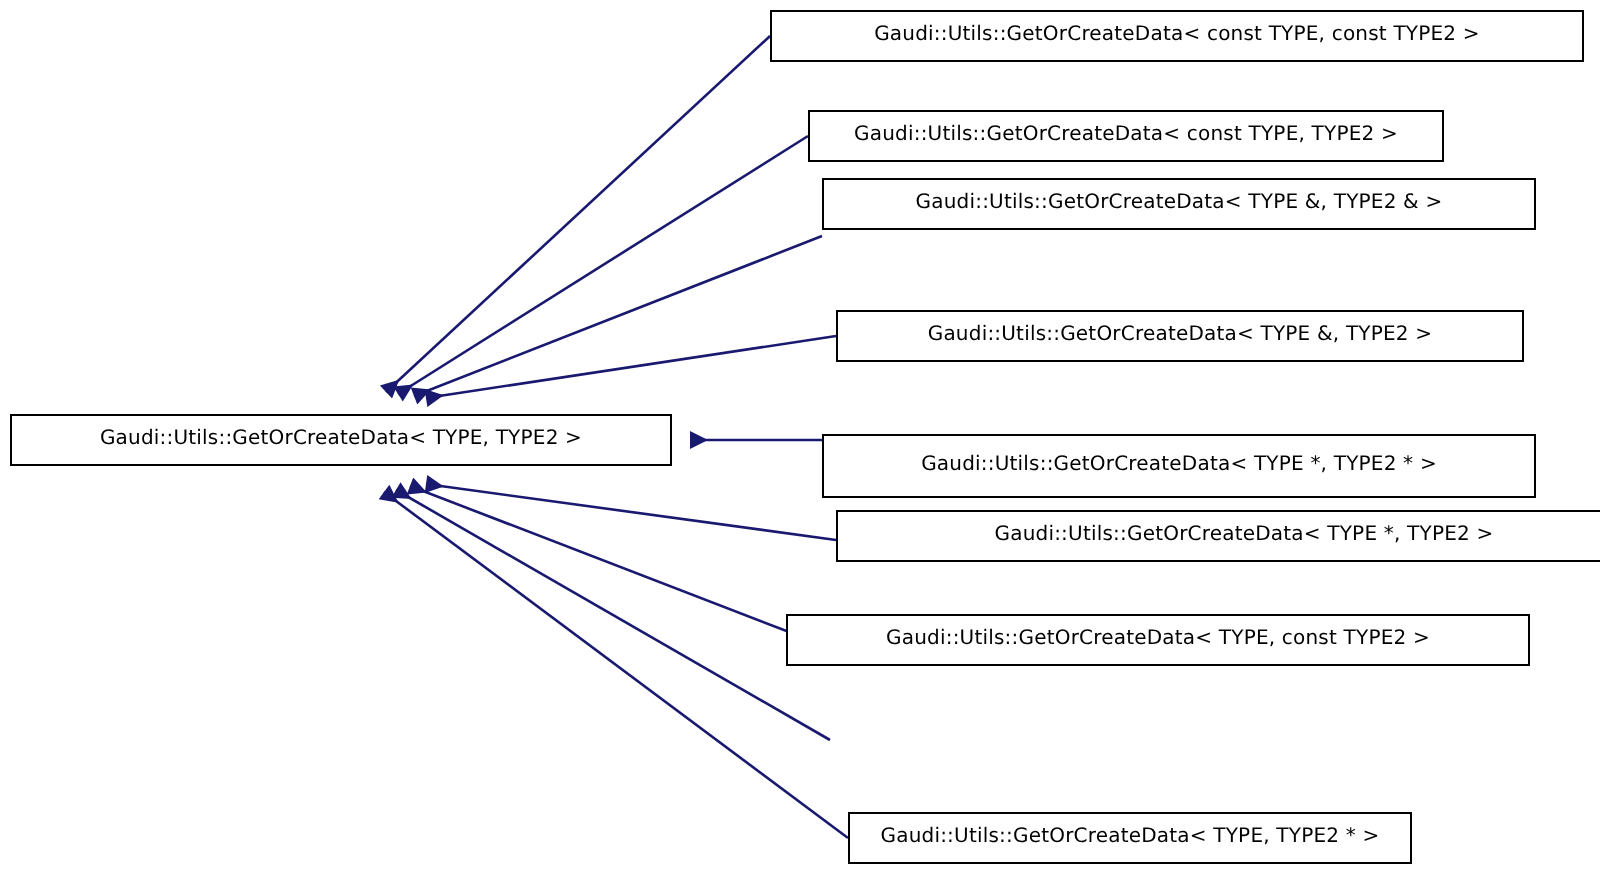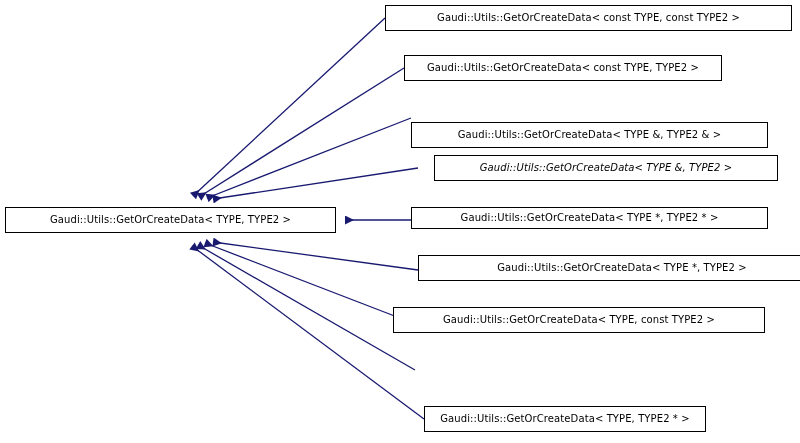--- a/index.html
+++ b/index.html
@@ -83,29 +83,29 @@
   </div>
 
   <div class="node-box" style="left:385px; top:5px; width:407px; height:26px;">
     <span class="node-label">Gaudi::Utils::GetOrCreateData&lt; const TYPE, const TYPE2 &gt;</span>
   </div>
 
   <div class="node-box" style="left:404px; top:55px; width:318px; height:26px;">
     <span class="node-label">Gaudi::Utils::GetOrCreateData&lt; const TYPE, TYPE2 &gt;</span>
   </div>
 
-  <div class="node-box" style="left:411px; top:122px; width:357px; height:26px;">
+  <div class="node-box" style="left:411px; top:89px; width:357px; height:26px;">
     <span class="node-label">Gaudi::Utils::GetOrCreateData&lt; TYPE &amp;, TYPE2 &amp; &gt;</span>
   </div>
 
-  <div class="node-box" style="left:434px; top:155px; width:344px; height:26px;font-style:italic;">
+  <div class="node-box" style="left:418px; top:155px; width:344px; height:26px;">
     <span class="node-label">Gaudi::Utils::GetOrCreateData&lt; TYPE &amp;, TYPE2 &gt;</span>
   </div>
 
-  <div class="node-box" style="left:411px; top:207px; width:357px; height:22px;">
+  <div class="node-box" style="left:411px; top:217px; width:357px; height:32px;">
     <span class="node-label">Gaudi::Utils::GetOrCreateData&lt; TYPE *, TYPE2 * &gt;</span>
   </div>
 
   <div class="node-box" style="left:418px; top:255px; width:408px; height:26px;">
     <span class="node-label">Gaudi::Utils::GetOrCreateData&lt; TYPE *, TYPE2 &gt;</span>
   </div>
 
   <div class="node-box" style="left:393px; top:307px; width:372px; height:26px;">
     <span class="node-label">Gaudi::Utils::GetOrCreateData&lt; TYPE, const TYPE2 &gt;</span>
   </div>

